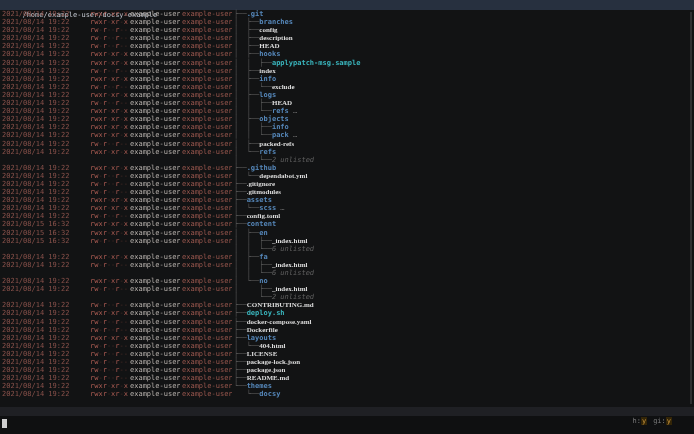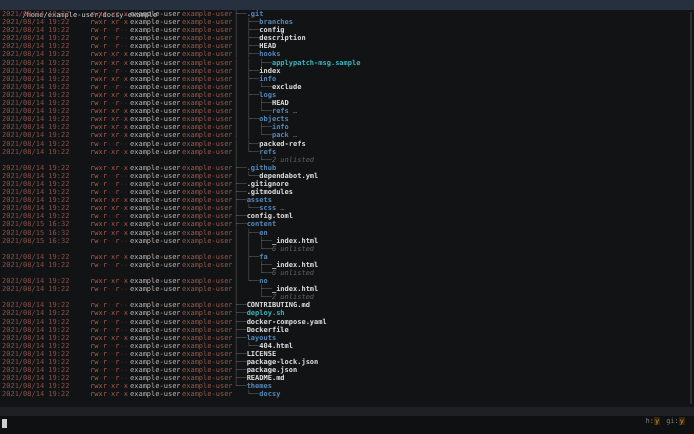--- a/index.html
+++ b/index.html
@@ -23,40 +23,40 @@
   .pl{color:#aa5b52;}
   .pd{color:#4f2e2a;}
   .c-user{width:50px;margin-left:2px;color:#b9b3ae;overflow:hidden;}
   .c-group{width:50px;margin-left:2px;color:#9c584f;overflow:hidden;}
   .c-tree{margin-left:2px;white-space:pre;}
   .tp{color:#5c5c5c;}
   .suffix{color:#6a6a6a;}
   .name{font-weight:bold;}
   .name.dir{color:#5688bb;}
   .name.exec{color:#3ab5bd;text-align:center;}
-  .name.file{color:#dcdcdc;}
+  .name.file{color:#dcdcdc;font-family:Liberation Serif, serif;}
   .name.unlisted{color:#606060;font-weight:normal;font-style:italic;}
   .statusbar{
     position:absolute;left:0;top:407px;width:694px;height:9px;
     background:#1f2024;color:#c9c9c9;line-height:9px;
     padding-left:2px;box-sizing:border-box;white-space:pre;
   }
   .seg-normal{color:#c9c9c9;}
   .seg-key{color:#c28a3a;}
   .seg-question{color:#6a8ed2;}
   .inputline{
     position:absolute;left:0;top:416px;width:694px;height:18px;
     background:#0f1011;
   }
   .cursor{
     position:absolute;left:2px;top:3px;width:5px;height:9px;
     background:#cfcfcf;
   }
   .flags{
-    position:absolute;right:9px;top:1px;white-space:pre;
+    position:absolute;right:22px;top:1px;white-space:pre;
   }
   .flag{margin-left:6px;}
   .flag-label{color:#7a7a7a;}
   .flag-value{color:#d09a40;background:#332507;padding:0 1px;}
   .scrollbar{
     position:absolute;right:2px;top:12px;width:2px;height:392px;
     background:#2e2f31;
   }
 </style>
 </head>

